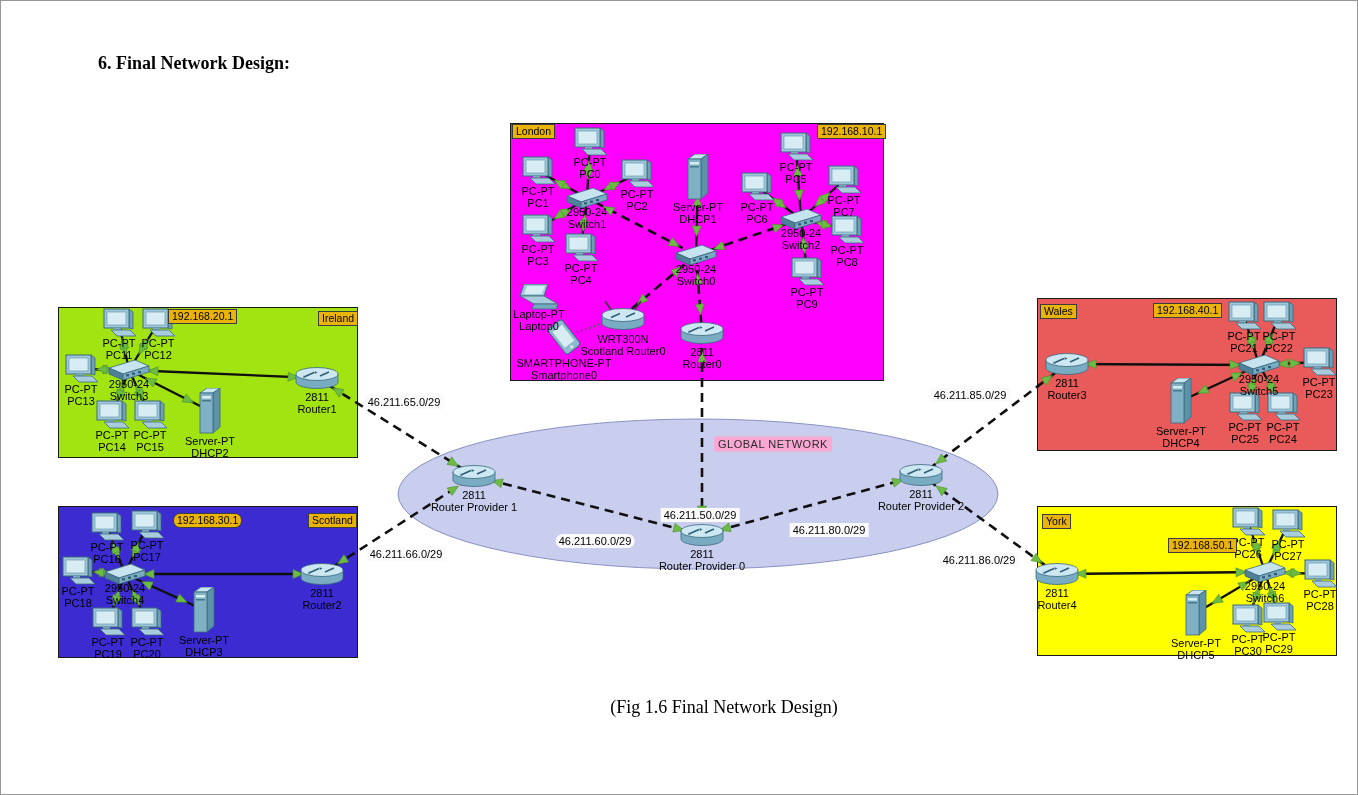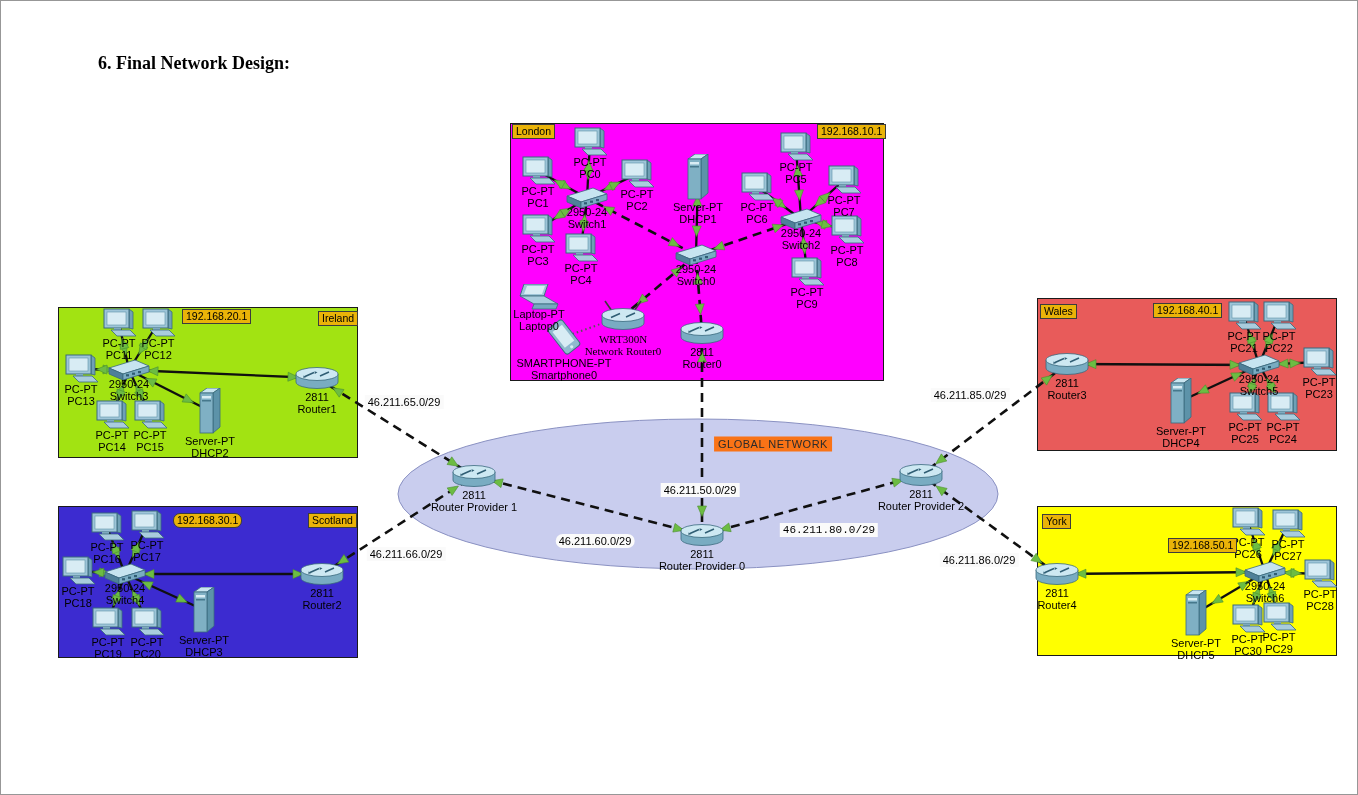--- a/index.html
+++ b/index.html
@@ -15,21 +15,21 @@
        font-size:10.5px;line-height:13px;padding:0 3px;white-space:nowrap;z-index:6;}
   #net-svg{position:absolute;left:0;top:0;z-index:2;}
   #regions-layer{position:absolute;left:0;top:0;width:100%;height:100%;z-index:1;}
   #labels-layer{position:absolute;left:0;top:0;width:100%;height:100%;z-index:5;pointer-events:none;}
   #devices-layer{position:absolute;left:0;top:0;width:100%;height:100%;z-index:4;}
   .device{position:absolute;transform:translate(-50%,-50%);line-height:0;}
   .dev-label{position:absolute;transform:translateX(-50%);text-align:center;
              font-size:11px;line-height:12px;color:#000;white-space:nowrap;z-index:5;}
   .netlabel{position:absolute;transform:translate(-50%,-50%);background:#fafafa;
             color:#000;font-size:11px;line-height:14px;padding:0 3px;white-space:nowrap;z-index:6;}
-  .gn-label{position:absolute;transform:translate(-50%,-50%);background:#f97316;
+  .gn-label{position:absolute;transform:translate(-50%,-50%);background:#f9a8d4;
             color:#2b2b2b;font-size:11px;line-height:15px;padding:0 4px;
             letter-spacing:0.5px;white-space:nowrap;z-index:3;}
 </style>
 </head>
 <body>
 
 <div id="canvas">
   <div class="title">6. Final Network Design:</div>
   <div id="regions-layer">
       <div class="region" style="left: 509px; top: 122px; width: 374px; height: 258px; background: rgb(255, 0, 255);"></div>
@@ -566,33 +566,33 @@
           <ellipse cx="23" cy="9" rx="21" ry="6.5" fill="#cde8f2" stroke="#3a6a7e" stroke-width="0.8"></ellipse>
           <path d="M11,11.5 L20,7.5 M26,11 L35,7" stroke="#2f5d73" stroke-width="1.5" fill="none"></path>
           <polygon points="20.5,6.3 23.5,7.2 20.8,9" fill="#2f5d73"></polygon>
           <polygon points="9.5,10.6 12.4,12 9.4,13" fill="#2f5d73"></polygon>
         </svg></div>
     </div>
   <div id="labels-layer">
       <div class="tag" style="left: 511px; top: 123px;">London</div>
       <div class="tag" style="left: 816px; top: 123px;">192.168.10.1</div>
       <div class="tag" style="left: 317px; top: 310px;">Ireland</div>
-      <div class="tag" style="left: 181px; top: 308px;">192.168.20.1</div>
+      <div class="tag" style="left: 167px; top: 308px;">192.168.20.1</div>
       <div class="tag" style="left: 307px; top: 512px;">Scotland</div>
       <div class="tag" style="left: 172px; top: 512px; border-radius: 7px;">192.168.30.1</div>
       <div class="tag" style="left: 1039px; top: 303px;">Wales</div>
       <div class="tag" style="left: 1152px; top: 302px;">192.168.40.1</div>
       <div class="tag" style="left: 1041px; top: 513px;">York</div>
       <div class="tag" style="left: 1167px; top: 513px; margin-top: 24px;">192.168.50.1</div>
       <div class="gn-label" style="left: 772px; top: 443px;">GLOBAL NETWORK</div>
-      <div class="netlabel" style="left: 699px; top: 489px;">46.211.50.0/29</div>
+      <div class="netlabel" style="left: 699px; top: 514px;">46.211.50.0/29</div>
       <div class="netlabel" style="left: 403px; top: 401px;">46.211.65.0/29</div>
       <div class="netlabel" style="left: 405px; top: 553px;">46.211.66.0/29</div>
       <div class="netlabel" style="left: 594px; top: 540px; border-radius: 7px;">46.211.60.0/29</div>
-      <div class="netlabel" style="left: 828px; top: 529px; font-family: Liberation Mono, monospace;">46.211.80.0/29</div>
+      <div class="netlabel" style="left: 828px; top: 529px;">46.211.80.0/29</div>
       <div class="netlabel" style="left: 969px; top: 394px;">46.211.85.0/29</div>
       <div class="netlabel" style="left: 978px; top: 559px;">46.211.86.0/29</div>
       <div class="dev-label" style="left: 589px; top: 155px;">
         <div>PC-PT</div>
         <div>PC0</div>
       </div>
       <div class="dev-label" style="left: 537px; top: 184px;">
         <div>PC-PT</div>
         <div>PC1</div>
       </div>
@@ -645,23 +645,23 @@
         <div>Switch0</div>
       </div>
       <div class="dev-label" style="left: 538px; top: 307px;">
         <div>Laptop-PT</div>
         <div>Laptop0</div>
       </div>
       <div class="dev-label" style="left: 563px; top: 356px;">
         <div>SMARTPHONE-PT</div>
         <div>Smartphone0</div>
       </div>
-      <div class="dev-label" style="left: 622px; top: 332px; font-family: Liberation Serif, serif;">
+      <div class="dev-label" style="left: 622px; top: 332px;">
         <div>WRT300N</div>
-        <div>Network Router0</div>
+        <div>Scotland Router0</div>
       </div>
       <div class="dev-label" style="left: 701px; top: 345px;">
         <div>2811</div>
         <div>Router0</div>
       </div>
       <div class="dev-label" style="left: 118px; top: 336px;">
         <div>PC-PT</div>
         <div>PC11</div>
       </div>
       <div class="dev-label" style="left: 157px; top: 336px;">
@@ -794,13 +794,14 @@
       </div>
       <div class="dev-label" style="left: 701px; top: 547px;">
         <div>2811</div>
         <div>Router Provider 0</div>
       </div>
       <div class="dev-label" style="left: 920px; top: 487px;">
         <div>2811</div>
         <div>Router Provider 2</div>
       </div>
     </div>
+  <div class="caption">(Fig 1.6 Final Network Design)</div>
 </div>
 
 </body></html>

